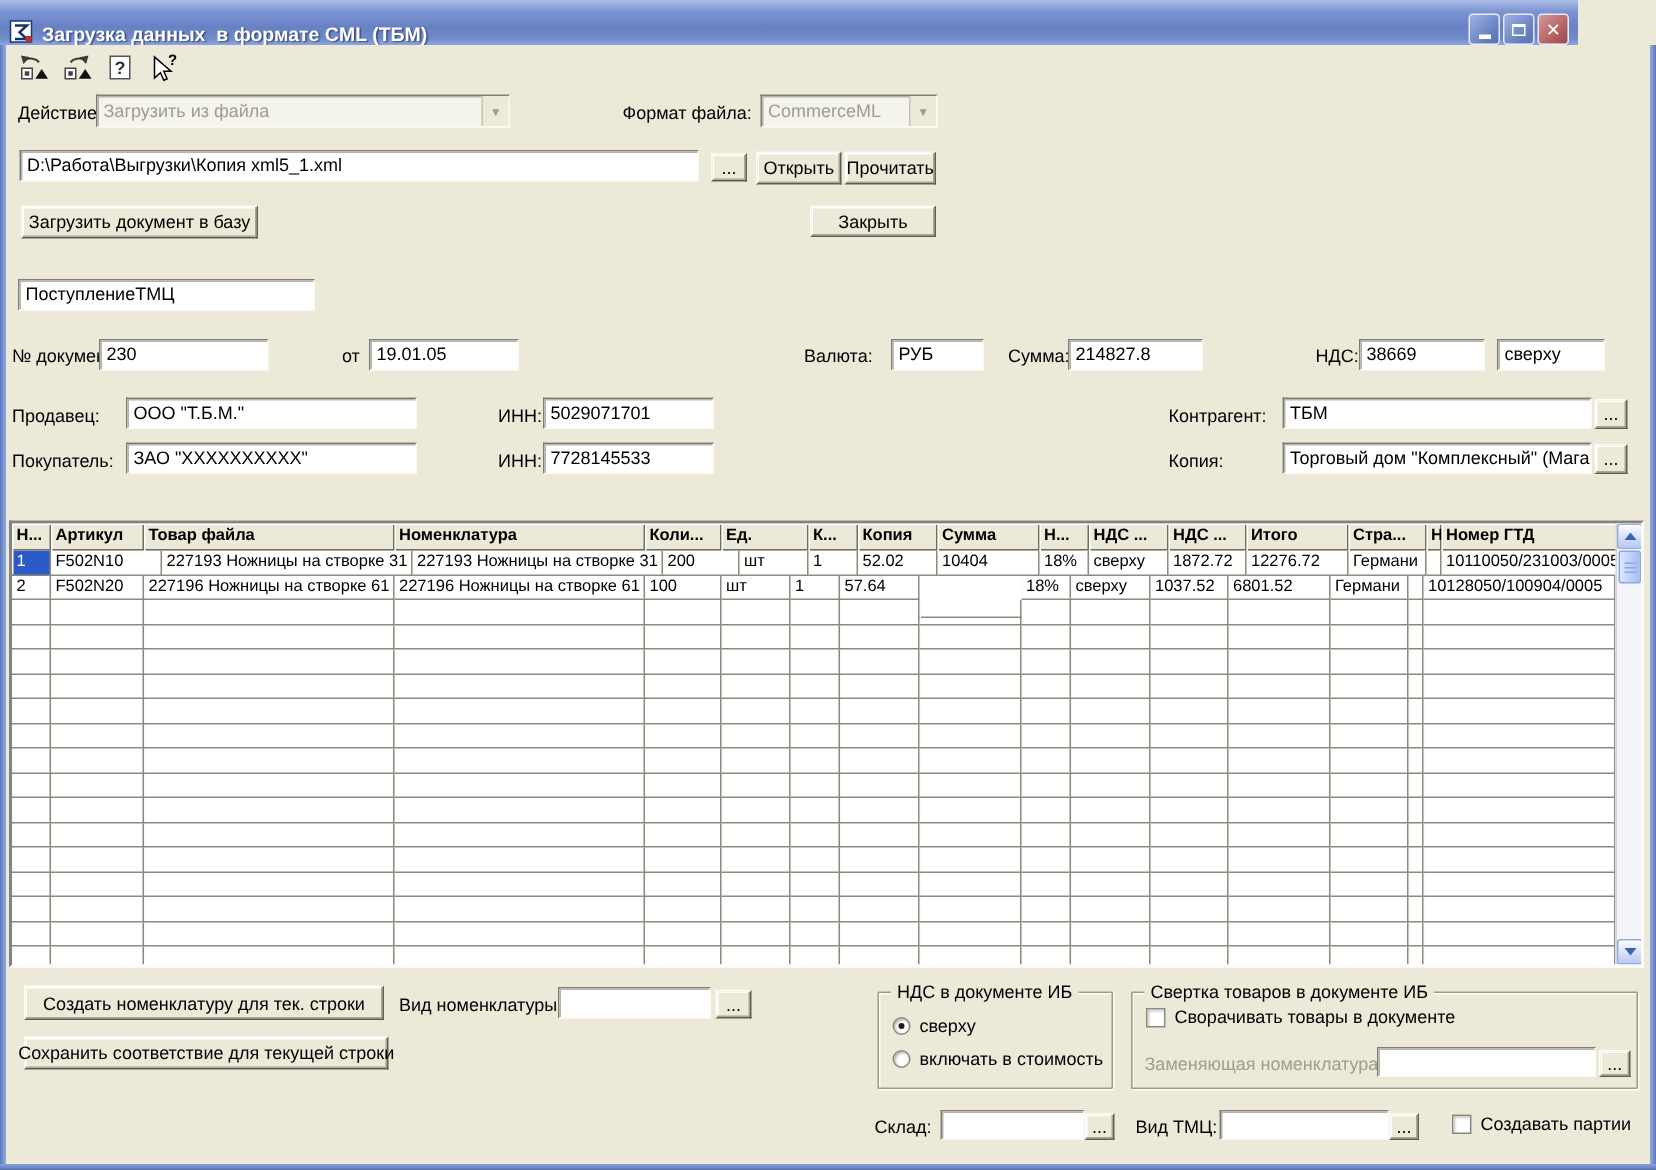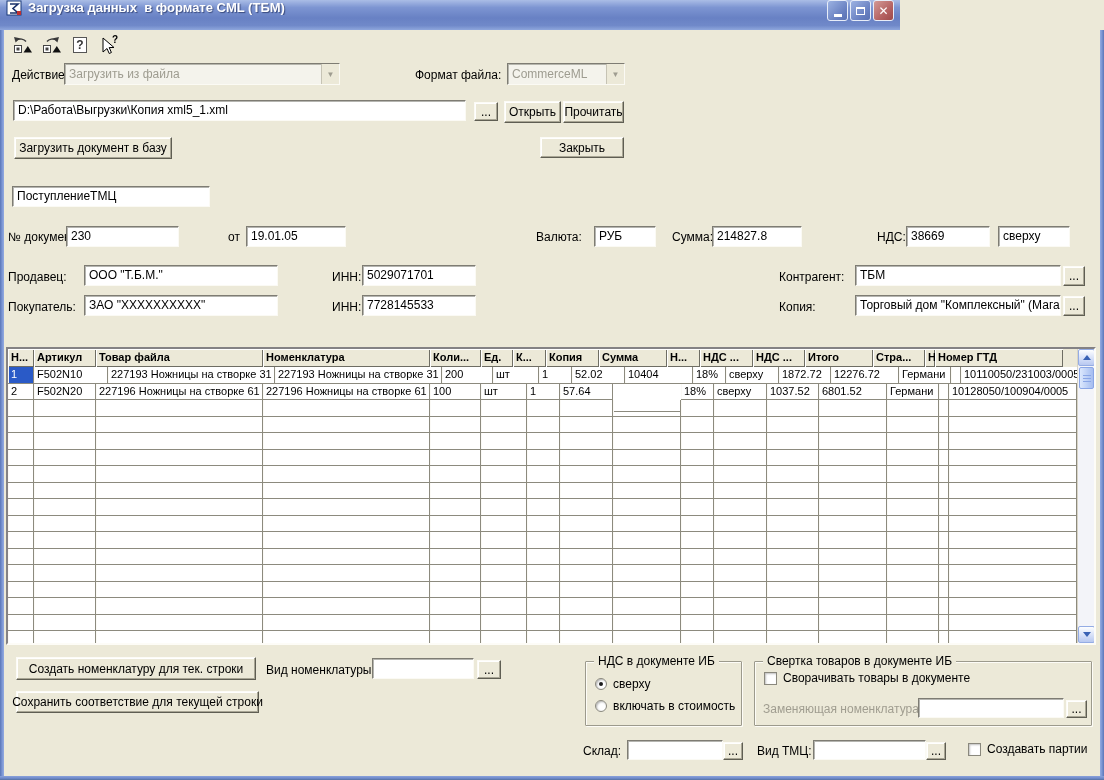--- a/index.html
+++ b/index.html
@@ -3,23 +3,23 @@
 <meta charset="utf-8">
 <style>
   html,body{margin:0;padding:0;background:#c8d4e8;}
   *{box-sizing:border-box;}
   .win{
     position:relative;width:1104px;height:780px;margin:0 auto;
     background:#ECE9D8;overflow:hidden;
     font-family:"Liberation Sans","DejaVu Sans",sans-serif;font-size:12px;color:#000;
   }
   
-  .titlebar{position:absolute;left:0;top:0;width:900px;height:30px;
+  .titlebar{position:absolute;left:0;top:0;width:1052px;height:30px;
     background:linear-gradient(180deg,#aabde6 0%,#7d95d2 25%,#6881c4 60%,#7089c9 85%,#8ea6dc 100%);
-    display:flex;align-items:flex-start;padding:0 6px;}
+    display:flex;align-items:flex-end;padding:0 6px;}
   .border-l,.border-r{position:absolute;top:30px;width:4px;height:746px;
     background:linear-gradient(90deg,#5a76b8,#7f99d6 60%,#94abe0);}
   .border-l{left:0;}
   .border-r{right:0;background:linear-gradient(90deg,#94abe0,#7f99d6 40%,#5a76b8);}
   .border-b{position:absolute;left:0;bottom:0;width:1104px;height:4px;
     background:linear-gradient(180deg,#8aa2dc,#6d88c8 60%,#55719f);}
   .appicon{width:17px;height:17px;margin-right:5px;flex:0 0 auto;}
   .title{color:#fff;font-weight:bold;font-size:13px;white-space:pre;
     text-shadow:1px 1px 1px rgba(10,20,60,.55);flex:1 1 auto;overflow:hidden;}
   .wbtns{display:flex;gap:2px;flex:0 0 auto;}
@@ -200,21 +200,21 @@
   <div class="input" style="left:855px;top:295px;width:206px">Торговый дом "Комплексный" (Магази</div>
   <div class="btn" style="left:1063px;top:296px;width:22px;height:20px">...</div>
 
   <div class="grid">
     <div class="thead">
         <div class="th" style="width: 26px;">Н...</div>
         <div class="th" style="width: 62px;">Артикул</div>
         <div class="th" style="width: 167px;">Товар файла</div>
         <div class="th" style="width: 167px;">Номенклатура</div>
         <div class="th" style="width: 51px;">Коли...</div>
-        <div class="th" style="width: 32px;">Ед.</div>
+        <div class="th" style="width: 58px;">Ед.</div>
         <div class="th" style="width: 33px;">К...</div>
         <div class="th" style="width: 53px;">Копия</div>
         <div class="th" style="width: 68px;">Сумма</div>
         <div class="th" style="width: 33px;">Н...</div>
         <div class="th" style="width: 53px;">НДС ...</div>
         <div class="th" style="width: 52px;">НДС ...</div>
         <div class="th" style="width: 68px;">Итого</div>
         <div class="th" style="width: 52px;">Стра...</div>
         <div class="th" style="width: 10px;">Н</div>
         <div class="th" style="width: 128px;">Номер ГТД</div>

